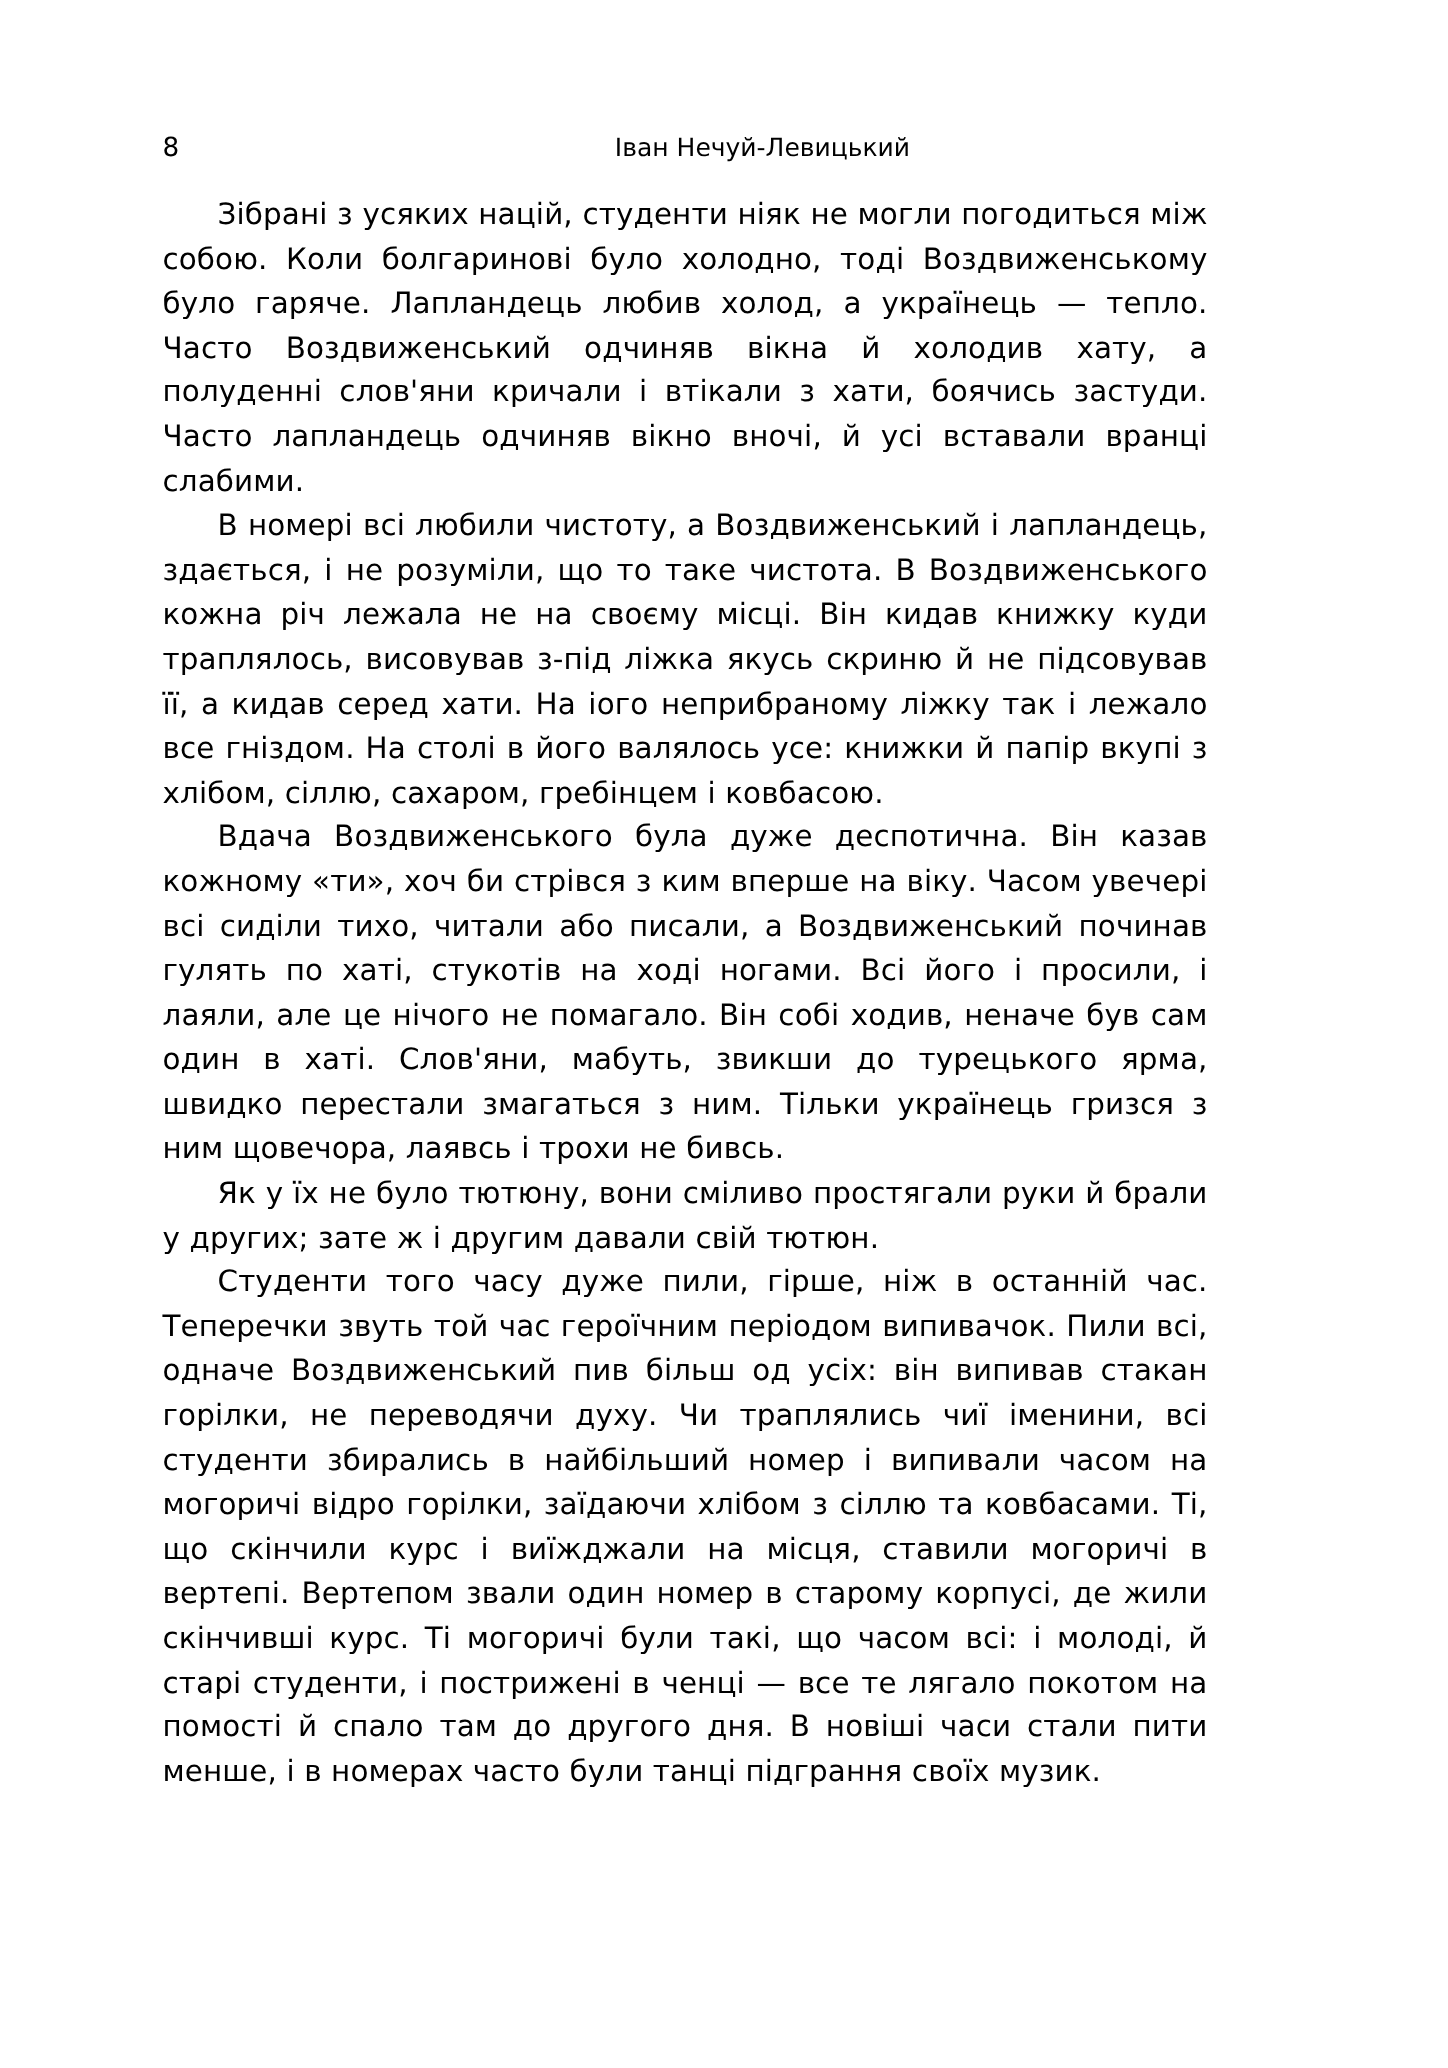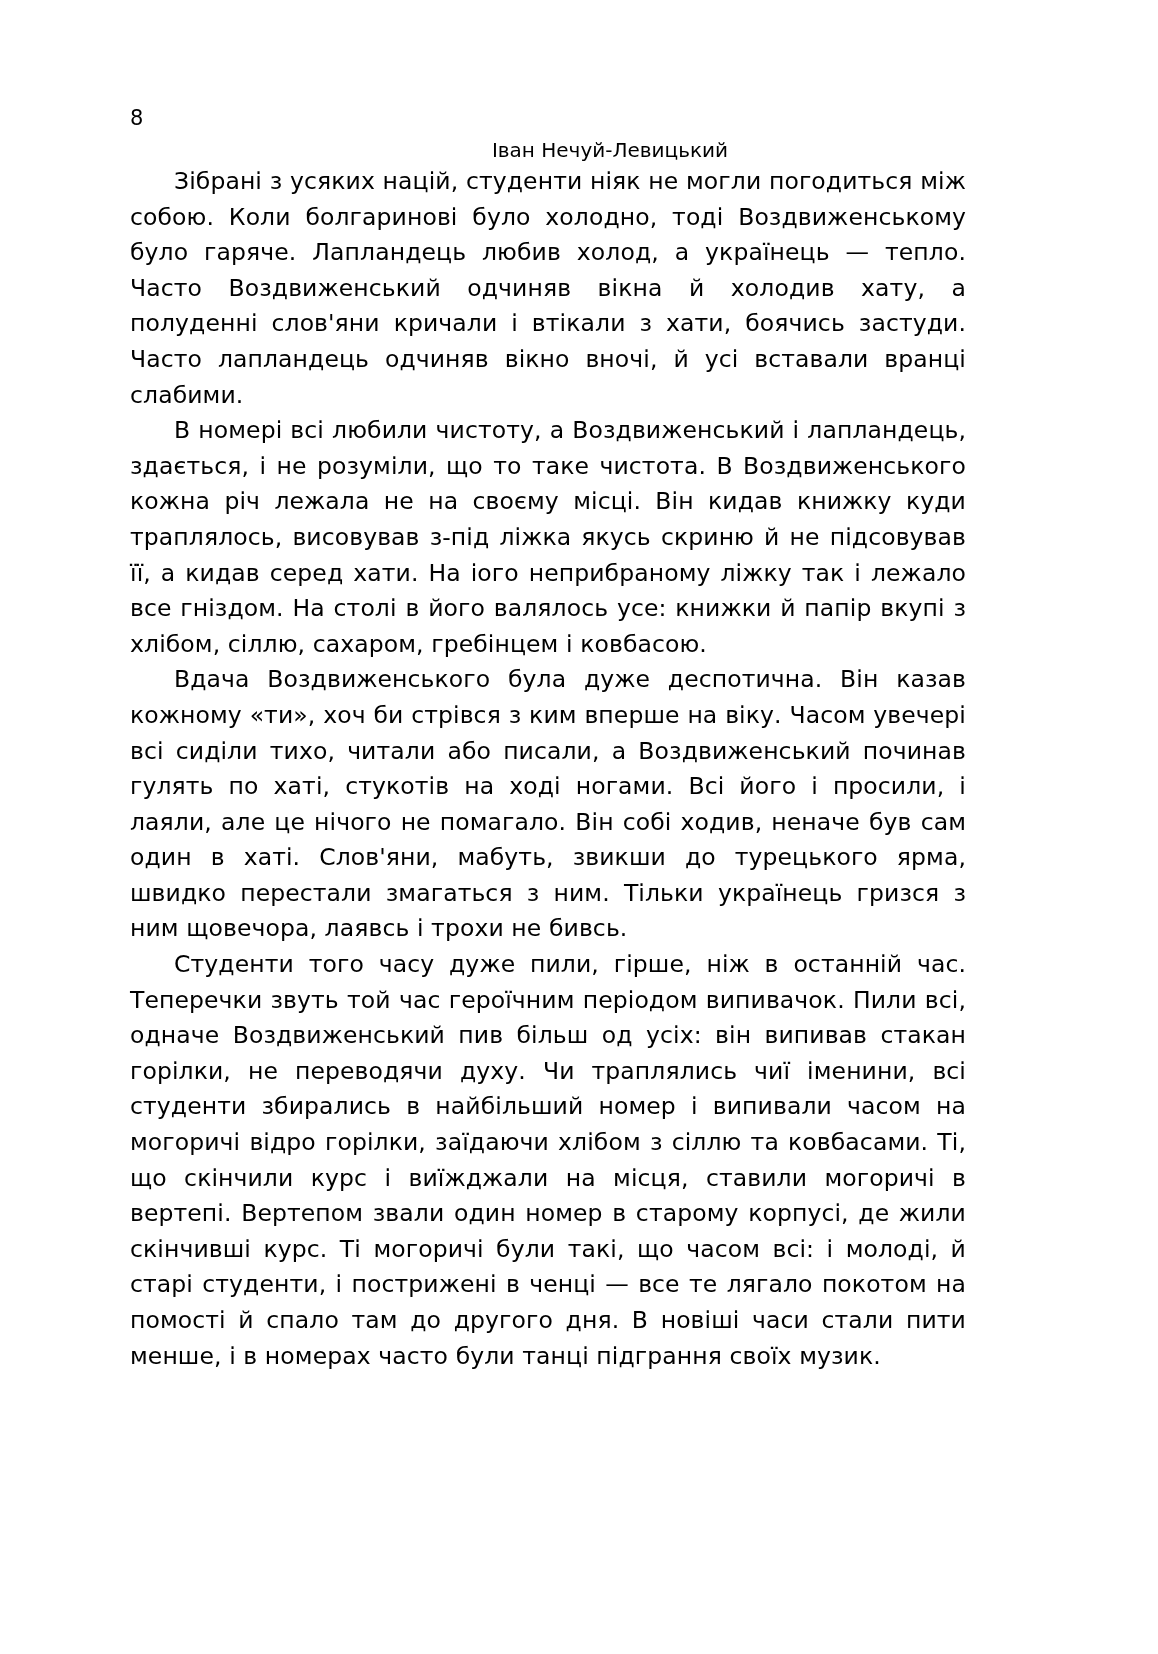--- a/index.html
+++ b/index.html
@@ -37,25 +37,24 @@
     position: absolute;
     left: 0;
     top: 0;
     width: 900px;
     text-align: center;
     font-size: 20px;
     line-height: 28px;
     padding-left: 60px;
     box-sizing: border-box;
     font-family: "DejaVu Sans", sans-serif;
-    margin-top: 32px;
   }
   .body-text {
     position: absolute;
-    top: 164px;
+    top: 154px;
     left: 130px;
     width: 836px;
   }
   .body-text p {
     margin: 0;
     text-indent: 44px;
     text-align: justify;
     font-size: 23.5px;
     line-height: 35.6px;
     font-family: "DejaVu Sans", sans-serif;
@@ -71,16 +70,17 @@
 
   <div class="header">
     <div class="folio">8</div>
     <div class="running-title">Іван Нечуй-Левицький</div>
   </div>
 
   <div class="body-text">
     <p>Зібрані з усяких націй, студенти ніяк не могли погодиться між собою. Коли болгаринові було холодно, тоді Воздвиженському було гаряче. Лапландець любив холод, а українець — тепло. Часто Воздвиженський одчиняв вікна й холодив хату, а полуденні слов'яни кричали і втікали з хати, боячись застуди. Часто лапландець одчиняв вікно вночі, й усі вставали вранці слабими.</p>
     <p>В номері всі любили чистоту, а Воздвиженський і лапландець, здається, і не розуміли, що то таке чистота. В Воздвиженського кожна річ лежала не на своєму місці. Він кидав книжку куди траплялось, висовував з-під ліжка якусь скриню й не підсовував її, а кидав серед хати. На іого неприбраному ліжку так і лежало все гніздом. На столі в його валялось усе: книжки й папір вкупі з хлібом, сіллю, сахаром, гребінцем і ковбасою.</p>
     <p>Вдача Воздвиженського була дуже деспотична. Він казав кожному «ти», хоч би стрівся з ким вперше на віку. Часом увечері всі сиділи тихо, читали або писали, а Воздвиженський починав гулять по хаті, стукотів на ході ногами. Всі його і просили, і лаяли, але це нічого не помагало. Він собі ходив, неначе був сам один в хаті. Слов'яни, мабуть, звикши до турецького ярма, швидко перестали змагаться з ним. Тільки українець гризся з ним щовечора, лаявсь і трохи не бивсь.</p>
+    <p>Як у їх не було тютюну, вони сміливо простягали руки й брали у других; зате ж і другим давали свій тютюн.</p>
     <p>Студенти того часу дуже пили, гірше, ніж в останній час. Теперечки звуть той час героїчним періодом випивачок. Пили всі, одначе Воздвиженський пив більш од усіх: він випивав стакан горілки, не переводячи духу. Чи траплялись чиї іменини, всі студенти збирались в найбільший номер і випивали часом на могоричі відро горілки, заїдаючи хлібом з сіллю та ковбасами. Ті, що скінчили курс і виїжджали на місця, ставили могоричі в вертепі. Вертепом звали один номер в старому корпусі, де жили скінчивші курс. Ті могоричі були такі, що часом всі: і молоді, й старі студенти, і пострижені в ченці — все те лягало покотом на помості й спало там до другого дня. В новіші часи стали пити менше, і в номерах часто були танці підграння своїх музик.</p>
   </div>
 
 </div>
 
 </body></html>

